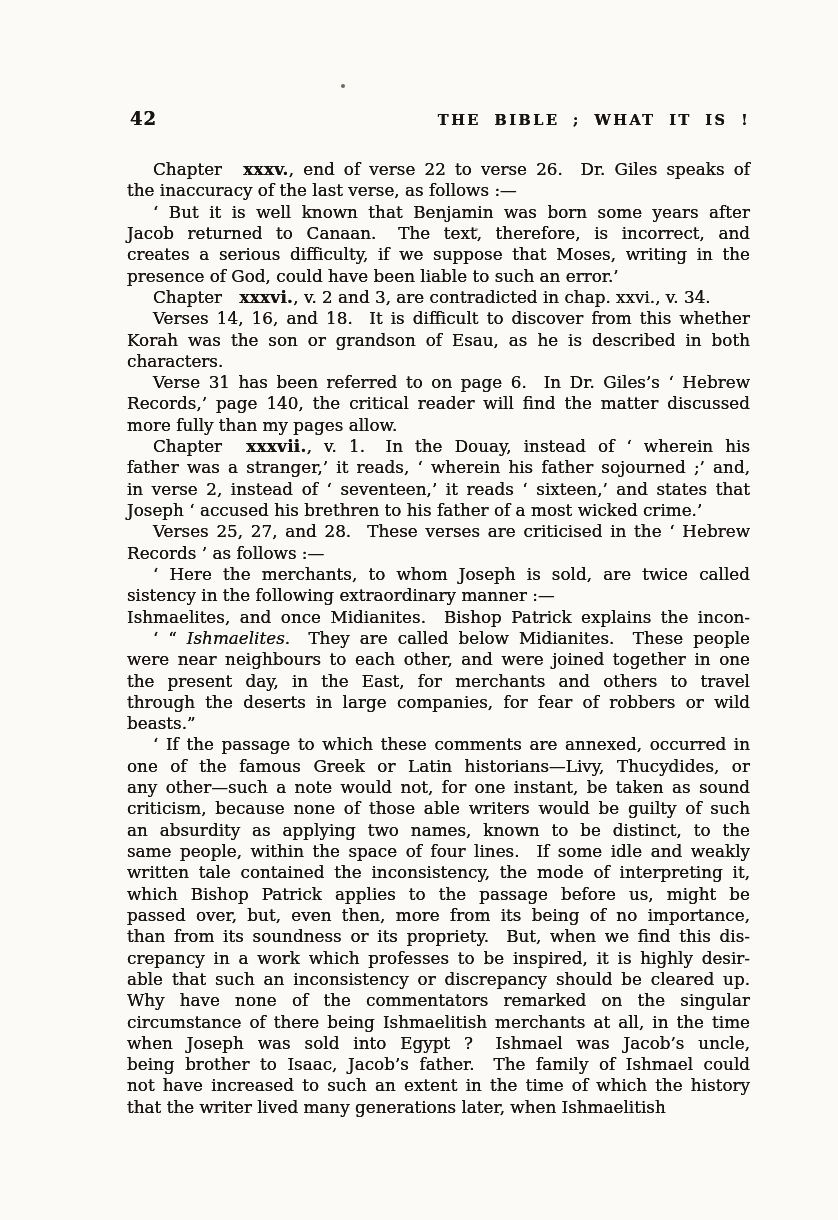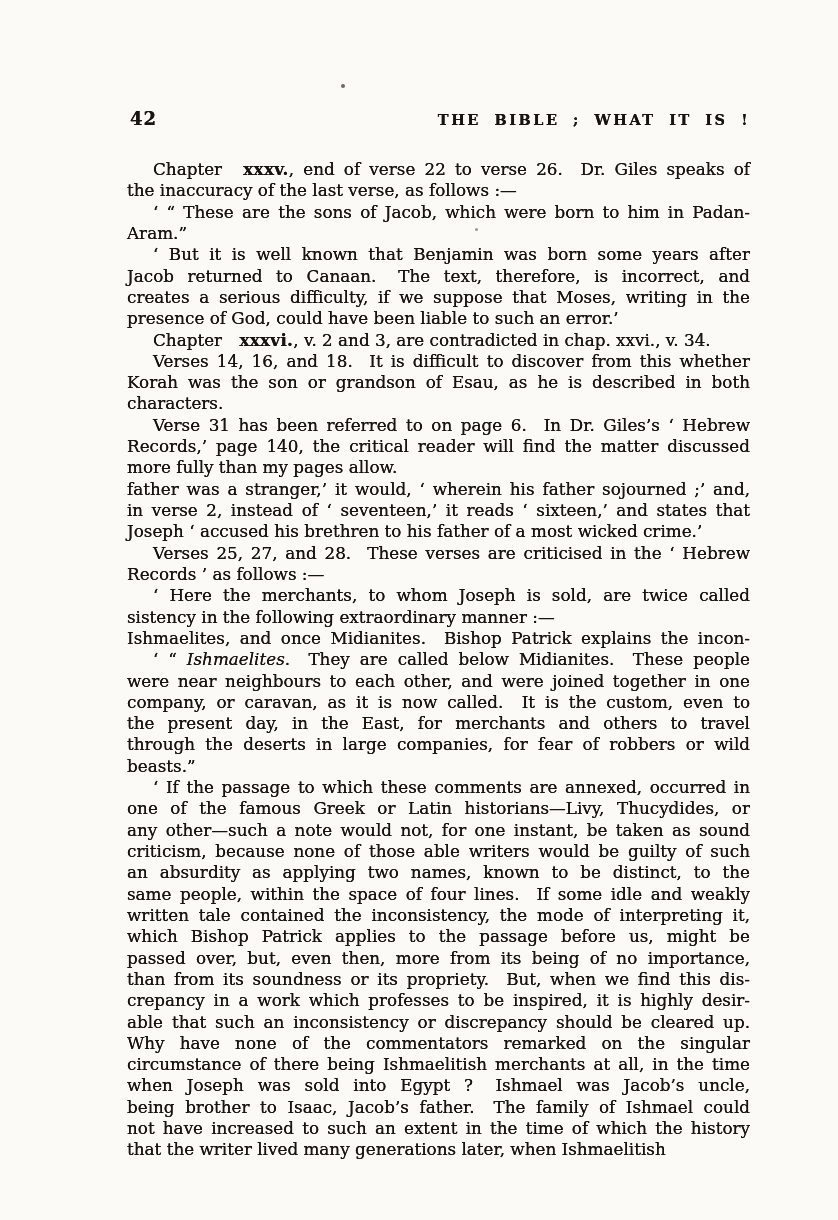--- a/index.html
+++ b/index.html
@@ -49,60 +49,56 @@
   <div class="speck speck-a"></div>
   <div class="speck speck-b"></div>
   <div class="pagenum">42</div>
   <div class="running-title">THE BIBLE ; WHAT IT IS !</div>
   <div class="textblock">
       <div>
         <div class="line indent">Chapter <b>xxxv.</b>, end of verse 22 to verse 26.  Dr. Giles speaks of</div>
         <div class="line last">the inaccuracy of the last verse, as follows :—</div>
       </div>
       <div>
-        <div class="line indent">‘ “ These are the sons of Jacob, which were born to him in Padan-</div>
-        <div class="line last">Aram.”</div>
-      </div>
-      <div>
         <div class="line indent">‘ But it is well known that Benjamin was born some years after</div>
         <div class="line">Jacob returned to Canaan.  The text, therefore, is incorrect, and</div>
         <div class="line">creates a serious difficulty, if we suppose that Moses, writing in the</div>
         <div class="line last">presence of God, could have been liable to such an error.’</div>
       </div>
       <div>
         <div class="line indent last">Chapter <b>xxxvi.</b>, v. 2 and 3, are contradicted in chap. xxvi., v. 34.</div>
       </div>
       <div>
         <div class="line indent">Verses 14, 16, and 18.  It is difficult to discover from this whether</div>
         <div class="line">Korah was the son or grandson of Esau, as he is described in both</div>
         <div class="line last">characters.</div>
       </div>
       <div>
         <div class="line indent">Verse 31 has been referred to on page 6.  In Dr. Giles’s ‘ Hebrew</div>
         <div class="line">Records,’ page 140, the critical reader will find the matter discussed</div>
         <div class="line last">more fully than my pages allow.</div>
       </div>
       <div>
-        <div class="line">father was a stranger,’ it would, ‘ wherein his father sojourned ;’ and,</div>
+        <div class="line indent">Chapter <b>xxxvii.</b>, v. 1.  In the Douay, instead of ‘ wherein his</div>
+        <div class="line">father was a stranger,’ it reads, ‘ wherein his father sojourned ;’ and,</div>
         <div class="line">in verse 2, instead of ‘ seventeen,’ it reads ‘ sixteen,’ and states that</div>
         <div class="line last">Joseph ‘ accused his brethren to his father of a most wicked crime.’</div>
       </div>
       <div>
         <div class="line indent">Verses 25, 27, and 28.  These verses are criticised in the ‘ Hebrew</div>
         <div class="line last">Records ’ as follows :—</div>
       </div>
       <div>
         <div class="line indent">‘ Here the merchants, to whom Joseph is sold, are twice called</div>
         <div class="line last">sistency in the following extraordinary manner :—</div>
         <div class="line">Ishmaelites, and once Midianites.  Bishop Patrick explains the incon-</div>
       </div>
       <div>
         <div class="line indent">‘ “ <i>Ishmaelites</i>.  They are called below Midianites.  These people</div>
         <div class="line">were near neighbours to each other, and were joined together in one</div>
-        <div class="line">company, or caravan, as it is now called.  It is the custom, even to</div>
         <div class="line">the present day, in the East, for merchants and others to travel</div>
         <div class="line">through the deserts in large companies, for fear of robbers or wild</div>
         <div class="line last">beasts.”</div>
       </div>
       <div>
         <div class="line indent">‘ If the passage to which these comments are annexed, occurred in</div>
         <div class="line">one of the famous Greek or Latin historians—Livy, Thucydides, or</div>
         <div class="line">any other—such a note would not, for one instant, be taken as sound</div>
         <div class="line">criticism, because none of those able writers would be guilty of such</div>
         <div class="line">an absurdity as applying two names, known to be distinct, to the</div>

